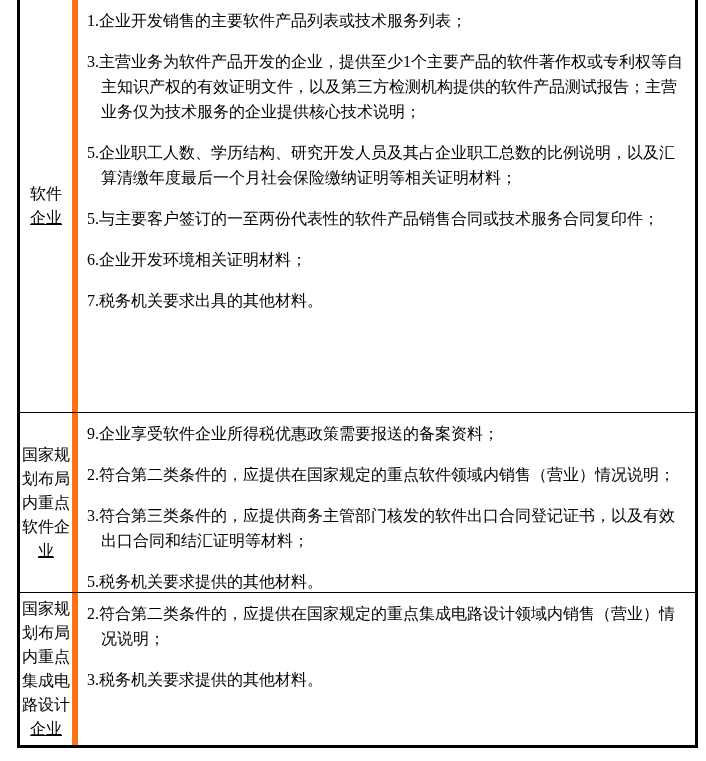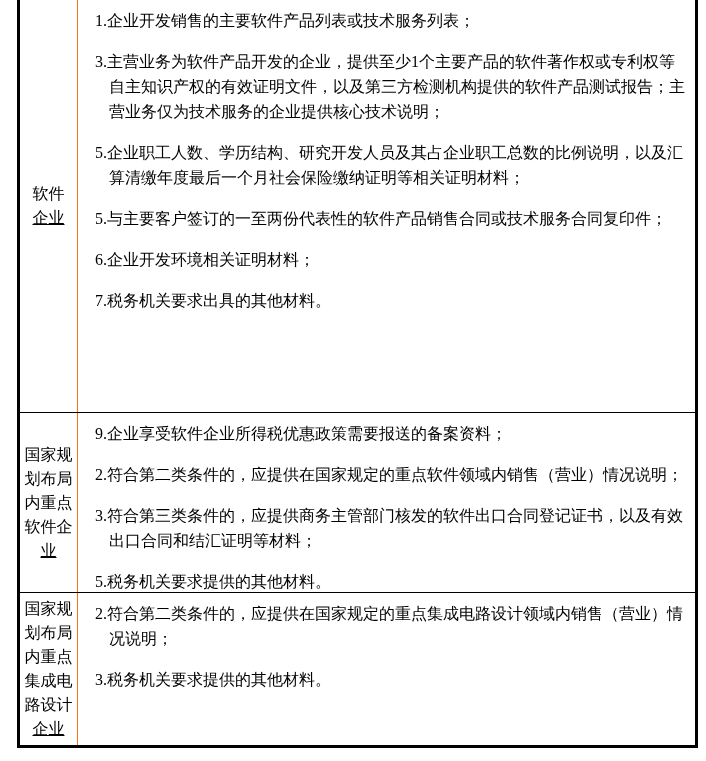--- a/index.html
+++ b/index.html
@@ -24,40 +24,40 @@
   .t-row {
     display: flex;
     overflow: hidden;
   }
   .t-row.r1 { height: 413px; border-bottom: 1px solid #000; }
   .t-row.r2 { height: 180px; border-bottom: 1px solid #000; }
   .t-row.r3 { height: 152px; }
   .cat-cell {
     width: 58px;
     flex: 0 0 58px;
-    border-right: 1px solid #f97316;
+    border-right: 6px solid #f97316;
     display: flex;
     flex-direction: column;
     justify-content: center;
     align-items: center;
     text-align: center;
     font-size: 16px;
     line-height: 24px;
   }
   .cat-line { display: block; white-space: nowrap; }
   .cat-line.u { text-decoration: underline; }
   .req-cell {
     flex: 1 1 auto;
     padding: 8px 6px 0 9px;
     font-size: 16px;
     line-height: 25px;
     overflow: hidden;
   }
   .req-item {
-    margin: 0 0 16px 8px;
+    margin: 0 0 16px 0;
     padding-left: 14px;
     text-indent: -14px;
   }
   .req-item:last-child { margin-bottom: 0; }
 </style>
 </head>
 <body>
 
 <div class="doc-table">
 

